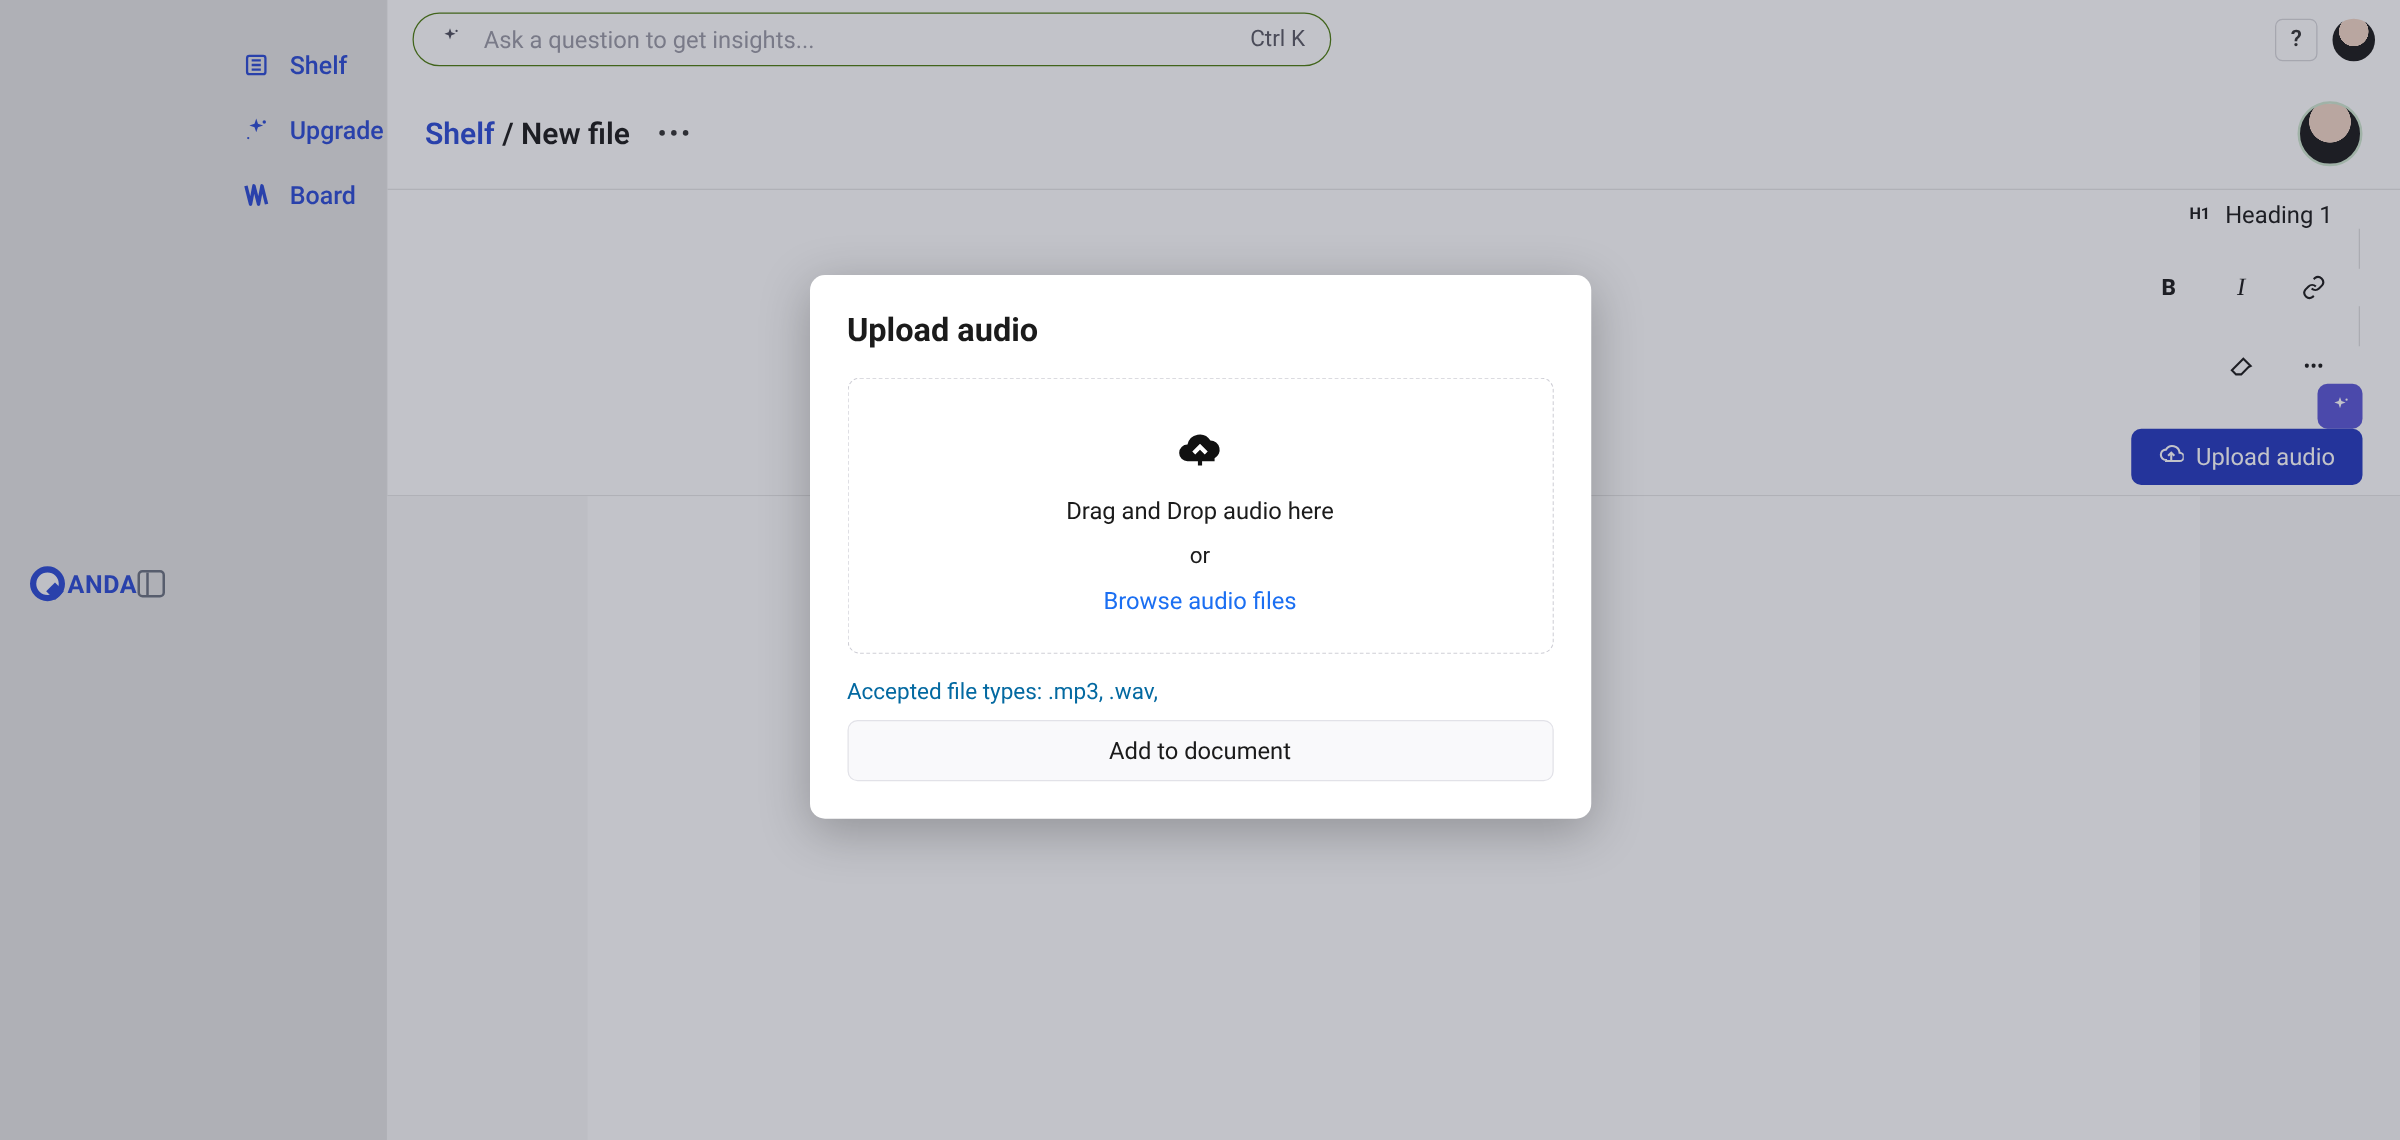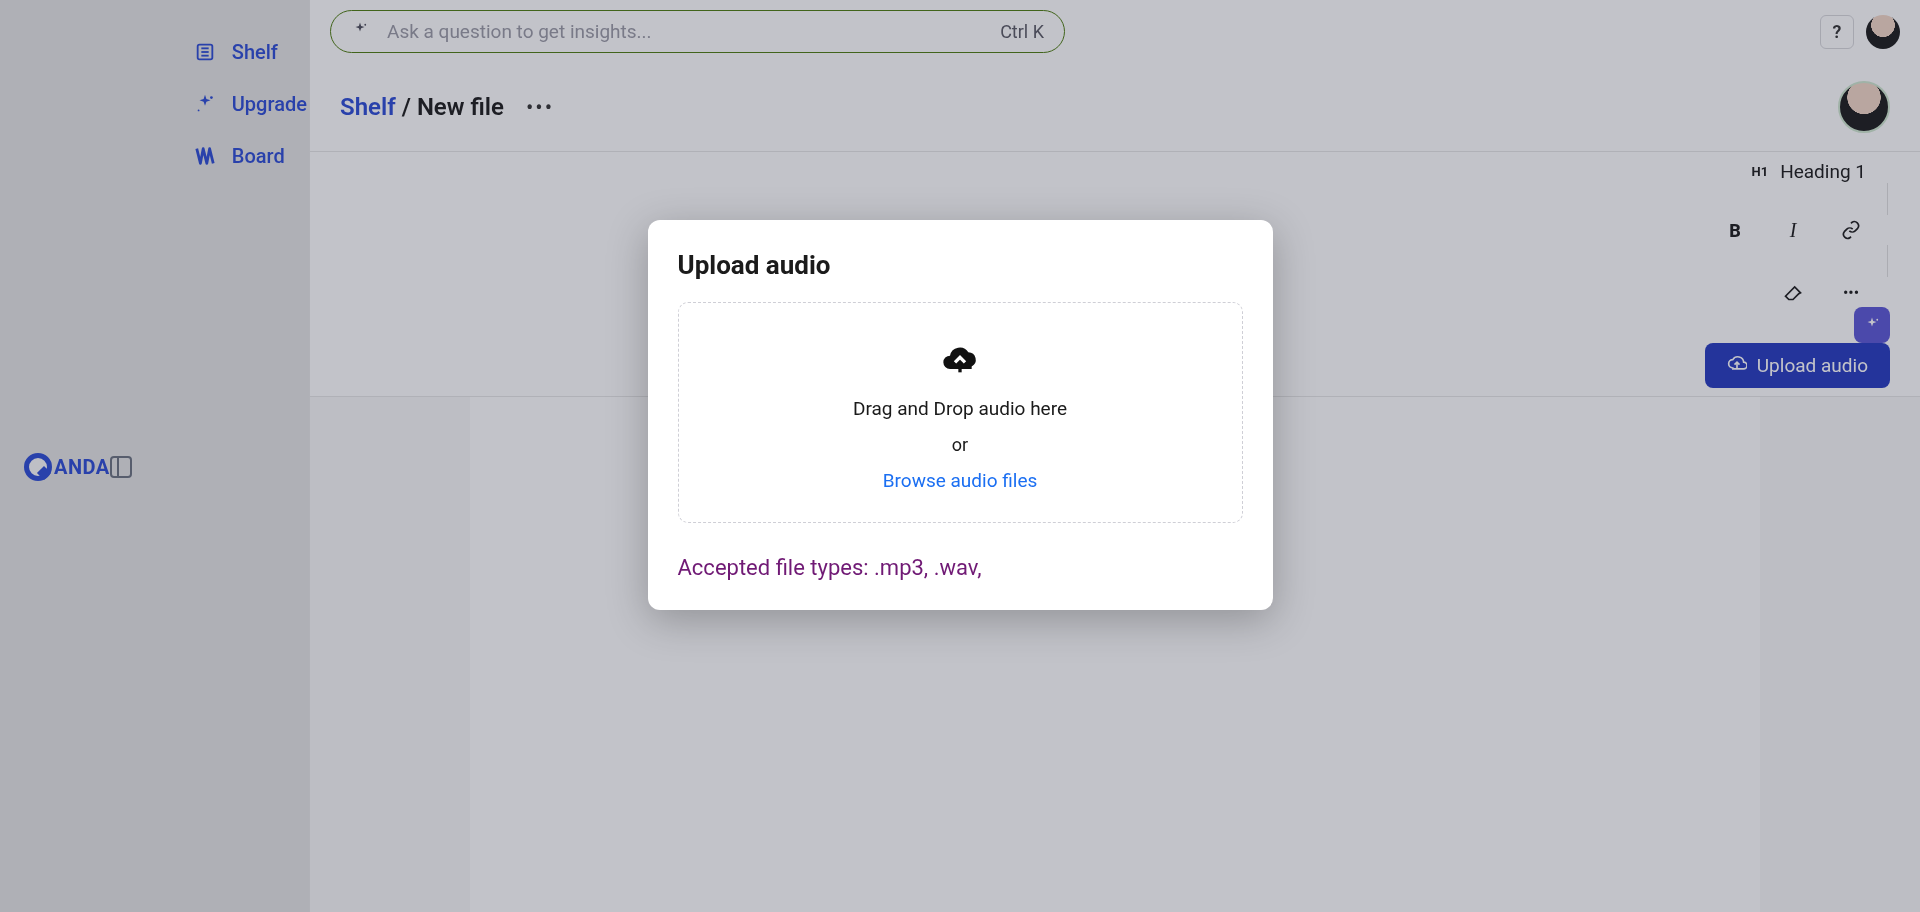--- a/index.html
+++ b/index.html
@@ -240,21 +240,21 @@
     padding: 36px 20px 30px 20px;
     display:flex;
     flex-direction:column;
     align-items:center;
     gap:14px;
   }
   .cloud-icon { color:#111; }
   .dz-line1 { font-size:19px; color:#1b1b1b; }
   .dz-or { font-size:18px; color:#1b1b1b; }
   .dz-browse { font-size:19px; font-weight:400; color:#1b6ff2; cursor:pointer; }
-  .accepted { margin-top:32px; font-size:22px; color:#701a75;}
+  .accepted { margin-top:20px; font-size:18px; color:#0369a1;}
   .add-doc-btn {
     margin-top: 12px;
     width:100%;
     border:1px solid #e2e2e8;
     background:#f9f9fb;
     border-radius:8px;
     padding:12px 0;
     text-align:center;
     font-size:19px;
     color:#1b1b1b;
@@ -405,14 +405,15 @@
           <path d="M19 18H6a4 4 0 010-8 6 6 0 0111-2 4.5 4.5 0 012 8.5z"></path>
           <path d="M12 12v8" stroke="#111" stroke-width="2" fill="none"></path>
           <path d="M9 14l3-3 3 3" stroke="#fff" stroke-width="2" fill="none"></path>
         </svg>
       </span>
       <div class="dz-line1">Drag and Drop audio here</div>
       <div class="dz-or">or</div>
       <div class="dz-browse">Browse audio files</div>
     </div>
     <div class="accepted">Accepted file types: .mp3, .wav,</div>
+    <div class="add-doc-btn">Add to document</div>
   </div>
 </div>
 
 </body></html>

